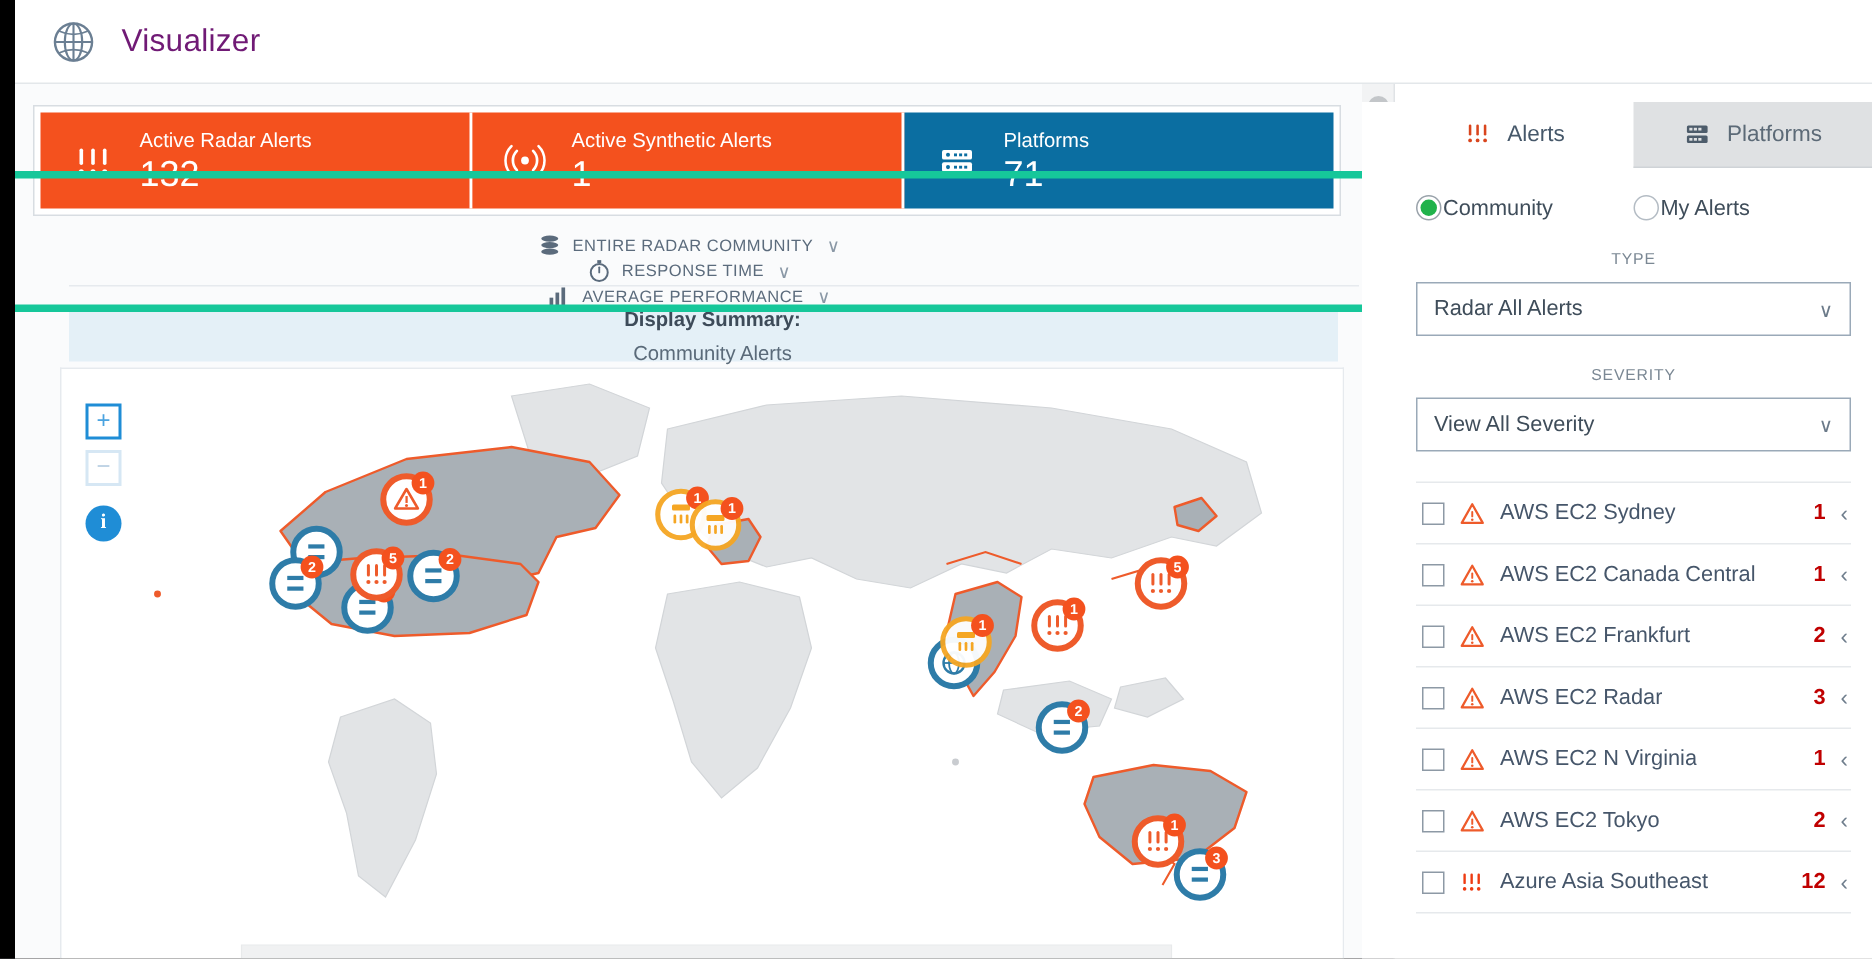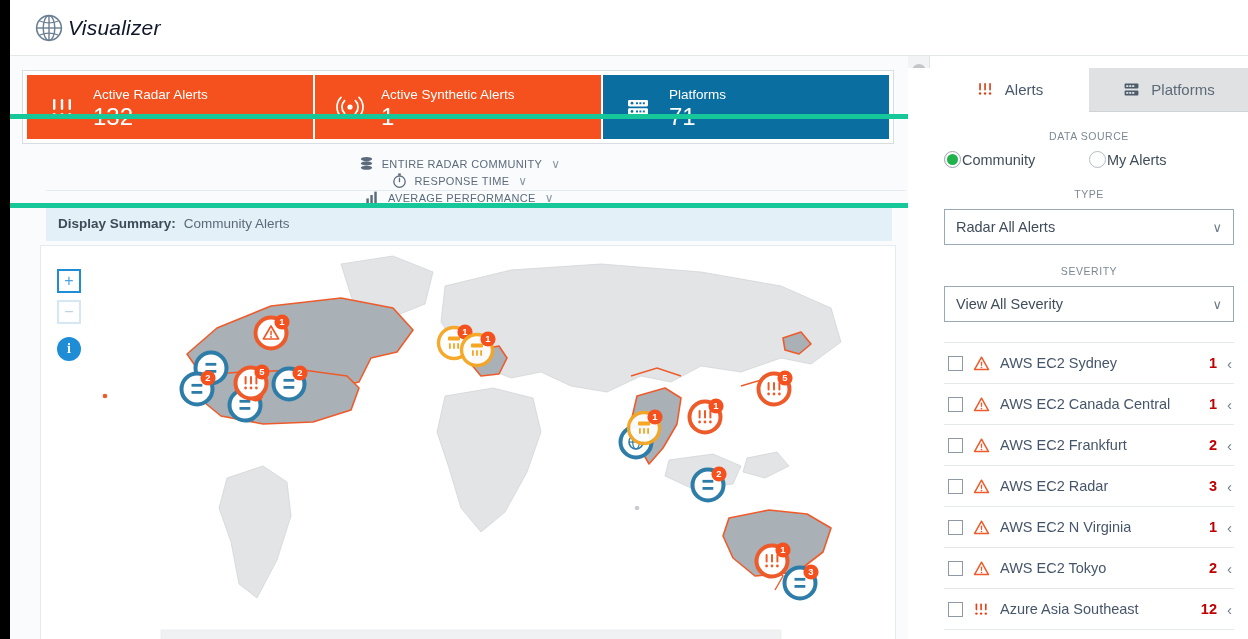--- a/index.html
+++ b/index.html
@@ -24,21 +24,21 @@
   }
 
   
   .titlebar {
     position: absolute; left: 0; top: 0; width: 1238px; height: 56px;
     background: #ffffff; border-bottom: 1px solid #e3e7ea;
     display: flex; align-items: center; padding-left: 24px;
   }
   .globe-icon { width: 30px; height: 30px; flex: 0 0 30px; }
   .app-title {
-    margin-left: 4px; font-size: 21px; color: #0f172a; letter-spacing: .2px; font-style: italic;
+    margin-left: 17px; font-size: 21px; color: #701a75; letter-spacing: .2px;
   }
 
   
   .body-wrap {
     position: absolute; left: 0; top: 56px; width: 1238px; height: 583px;
     background: #ffffff;
   }
 
   
   .left-col {
@@ -83,21 +83,21 @@
     text-transform: uppercase; white-space: nowrap; cursor: pointer;
   }
   .filter-item.right { margin-left: auto; margin-right: 76px; }
   .filter-ico { width: 17px; height: 17px; flex: 0 0 17px; }
   .caret { font-size: 12px; color: #8a98a6; margin-left: 2px; }
 
   
   .summary-bar {
     position: absolute; left: 36px; top: 149px; width: 846px; height: 36px;
     background: #e4f0f7; display: flex; align-items: center;
-    padding-left: 12px; gap: 8px;
+    padding-left: 12px; gap: 8px; flex-direction: column;
   }
   .summary-label { font-size: 13.5px; font-weight: bold; color: #3d4b59; }
   .summary-value { font-size: 13.5px; color: #5a6a79; }
 
   
   .map-panel {
     position: absolute; left: 30px; top: 189px; width: 856px; height: 394px;
     background: #ffffff; border: 1px solid #e6eaee; border-bottom: none;
     overflow: hidden;
   }
@@ -600,21 +600,20 @@
                   <rect x="7.2" y="12" width="2.1" height="1.8" fill="#dfe1e3"></rect>
                   <rect x="10.2" y="12" width="2.1" height="1.8" fill="#dfe1e3"></rect>
                 </svg>
               </span>
               <span>Platforms</span>
             </div>
           </div>
 
           <div class="rp-body">
 
-            <div class="field-label">DATA SOURCE</div>
             <div class="radio-row">
               <label class="radio-opt">
                 <span class="radio on"></span>
                 <span>Community</span>
               </label>
               <label class="radio-opt">
                 <span class="radio"></span>
                 <span>My Alerts</span>
               </label>
             </div>

